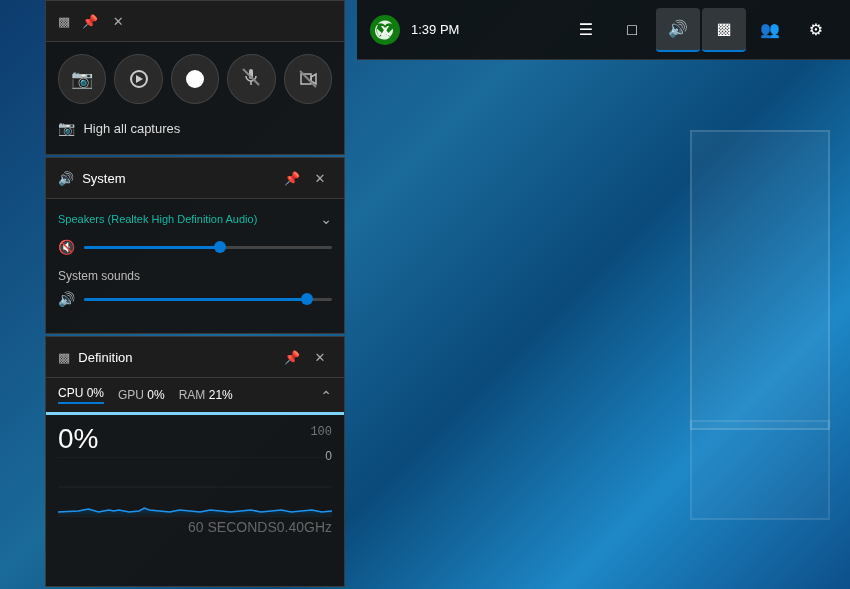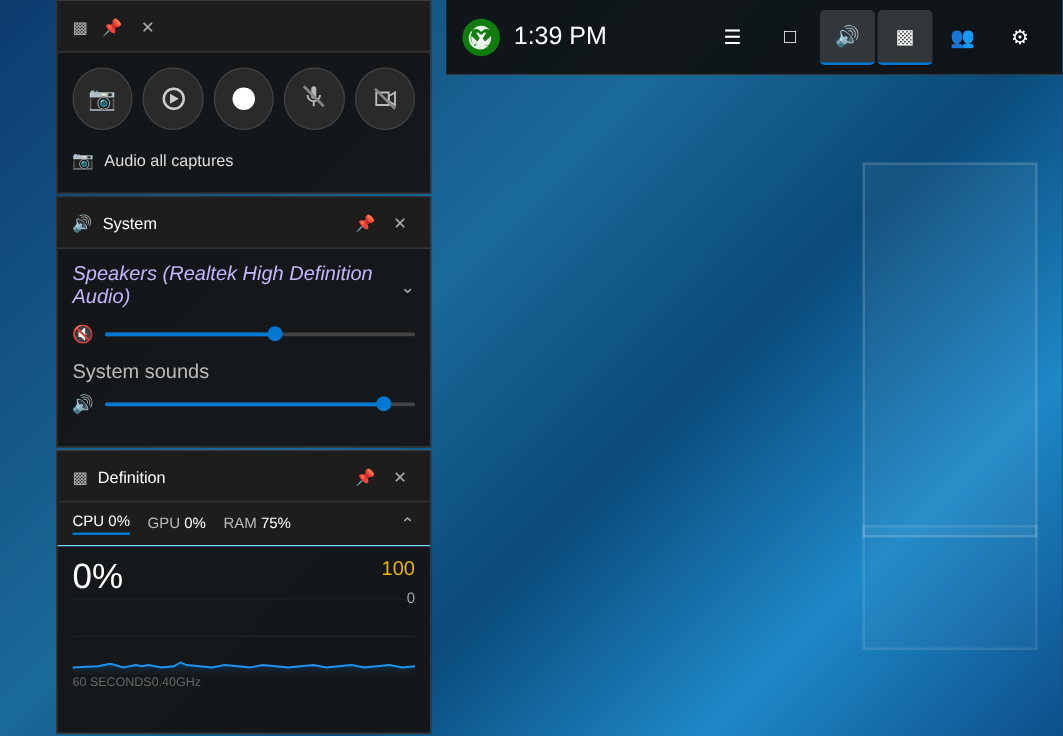--- a/index.html
+++ b/index.html
@@ -38,21 +38,21 @@
 
     .game-bar-xbox-icon {
       width: 32px;
       height: 32px;
       margin-right: 10px;
       flex-shrink: 0;
     }
 
     .game-bar-time {
       color: #fff;
-      font-size: 20px;
+      font-size: 13px;
       font-weight: 500;
       margin-right: 12px;
       white-space: nowrap;
     }
 
     .game-bar-icons {
       display: flex;
       align-items: center;
       gap: 2px;
       margin-left: auto;
@@ -194,23 +194,22 @@
     }
 
     .audio-device {
       display: flex;
       align-items: center;
       justify-content: space-between;
       margin-bottom: 12px;
     }
 
     .audio-device-name {
-      color: #c4b5fd;
-      font-size: 16px;
-      font-style: italic;
+      color: #14b8a6;
+      font-size: 11px;
     }
 
     .audio-device-chevron {
       color: #aaa;
       font-size: 14px;
     }
 
     .volume-row {
       display: flex;
       align-items: center;
@@ -244,31 +243,31 @@
       height: 12px;
       border-radius: 50%;
       background: #0078d4;
       position: absolute;
       top: 50%;
       transform: translateY(-50%);
     }
 
     .system-sounds-label {
       color: #bbb;
-      font-size: 16px;
+      font-size: 12px;
       margin-bottom: 8px;
     }
 
     
     .perf-header-tabs {
       display: flex;
-      align-items: center;
+      align-items: flex-end;
       padding: 8px 12px;
       background: rgba(30, 30, 30, 0.98);
-      border-bottom: 1px solid #7dd3fc;
+      border-bottom: 3px solid #7dd3fc;
     }
 
     .perf-tab {
       color: #bbb;
       font-size: 12px;
       margin-right: 14px;
       cursor: pointer;
       padding-bottom: 2px;
     }
 
@@ -302,44 +301,45 @@
       color: #fff;
       font-size: 28px;
       font-weight: 300;
       line-height: 1;
     }
 
     .perf-scale-100 {
       position: absolute;
       top: 10px;
       right: 12px;
-      color: #eab308;
-      font-size: 16px;
+      color: #737373;
+      font-size: 12px;
+      font-family: Liberation Mono, monospace;
     }
 
     .perf-scale-0 {
       position: absolute;
       top: 34px;
       right: 12px;
       color: #aaa;
       font-size: 12px;
     }
 
     .perf-graph {
       width: 100%;
       height: 60px;
       margin-top: 4px;
       position: relative;
     }
 
     .perf-footer {
       display: flex;
-      justify-content: flex-start;
+      justify-content: flex-end;
       color: #666;
-      font-size: 10px;
+      font-size: 14px;
       padding: 2px 0 4px 0;
     }
 
     
     .desktop-window {
       position: absolute;
       right: 20px;
       top: 130px;
       width: 140px;
       height: 300px;
@@ -445,21 +445,21 @@
         <button class="capture-btn">
           <svg width="20" height="20" viewBox="0 0 20 20">
             <path d="M3 5 L3 15 L13 15 L13 5 Z" fill="none" stroke="#bbb" stroke-width="1.5"></path>
             <polygon points="13,8 18,5 18,15 13,12" fill="none" stroke="#bbb" stroke-width="1.5"></polygon>
             <line x1="2" y1="2" x2="18" y2="18" stroke="#888" stroke-width="2"></line>
           </svg>
         </button>
       </div>
       <div class="show-captures">
         <span class="show-captures-icon">📷</span>
-        <span>Audio all captures</span>
+        <span>High all captures</span>
       </div>
     </div>
   </div>
 
   <div class="panel-section">
     <div class="panel-header">
       <span class="panel-header-icon">🔊</span>
       <span class="panel-header-title">System</span>
       <div class="panel-header-actions">
         <button class="panel-header-btn">
@@ -511,21 +511,21 @@
       <div class="perf-tab active">
         <span class="perf-tab-label">CPU </span>
         <span class="perf-tab-value">0%</span>
       </div>
       <div class="perf-tab">
         <span class="perf-tab-label">GPU </span>
         <span class="perf-tab-value">0%</span>
       </div>
       <div class="perf-tab">
         <span class="perf-tab-label">RAM </span>
-        <span class="perf-tab-value">75%</span>
+        <span class="perf-tab-value">21%</span>
       </div>
       <span class="perf-expand">⌃</span>
     </div>
 
     <div class="perf-content">
       <span class="perf-big-value">0%</span>
       <span class="perf-scale-100">100</span>
       <span class="perf-scale-0">0</span>
       <div class="perf-graph">
         <svg class="graph-svg" viewBox="0 0 270 60" preserveAspectRatio="none">

